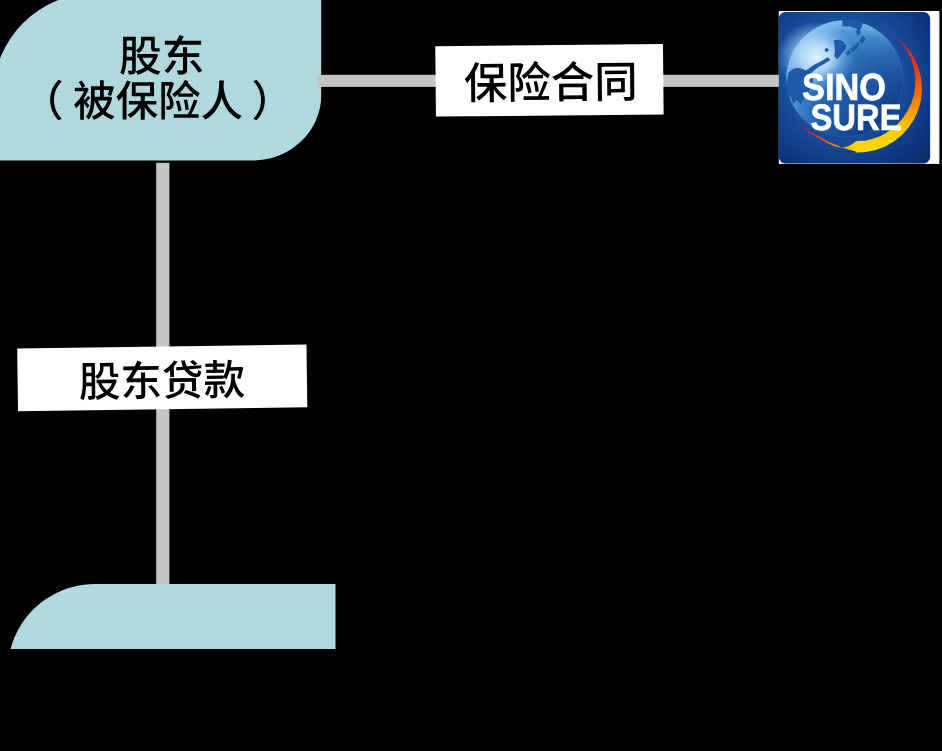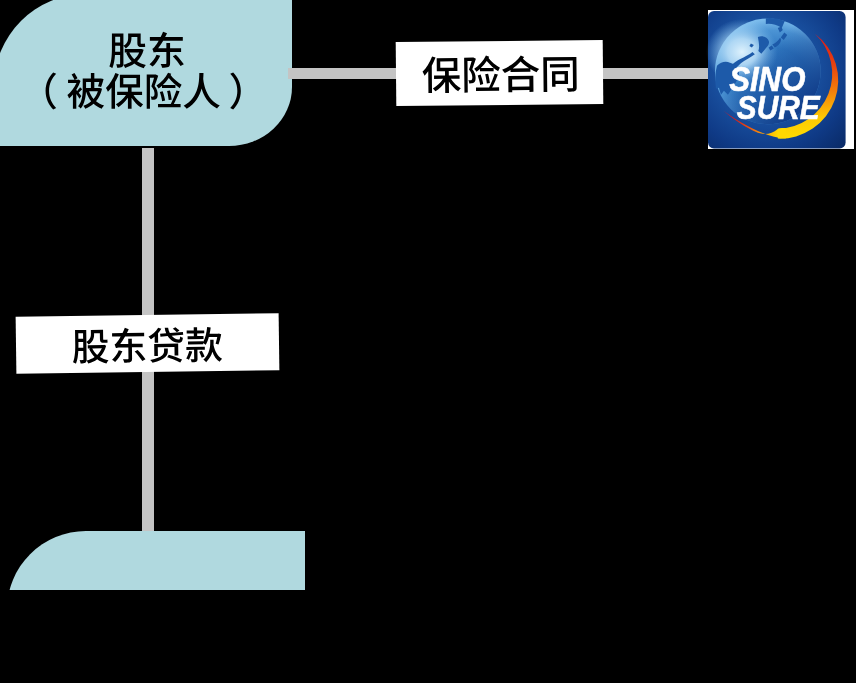--- a/index.html
+++ b/index.html
@@ -1,14 +1,14 @@
 <!DOCTYPE html>
 <html><head><meta charset="utf-8"><style>
 html,body{margin:0;padding:0;background:#000;}
-#stage{position:relative;width:856px;height:590px;background:#000;overflow:hidden;font-family:"Liberation Sans",sans-serif;font-style:italic;}
+#stage{position:relative;width:856px;height:590px;background:#000;overflow:hidden;font-family:"Liberation Sans",sans-serif;}
 #stage>div,#stage>svg{position:absolute;}
 .blue{background:#b0d9df;}
 .line{background:#c4c4c4;}
 .lab{background:#fff;}
 svg{overflow:visible;}
 </style></head><body>
 <div id="stage">
 <div class="blue" style="left:-6px;top:-6px;width:298px;height:152px;border-radius:92px 0 0 0 / 92px 0 0 0;border-bottom-right-radius:63px 59px;"></div>
 <div class="line" style="left:287.5px;top:67.8px;width:421px;height:10.8px"></div>
 <div class="line" style="left:142.2px;top:148px;width:11.5px;height:385px"></div>

